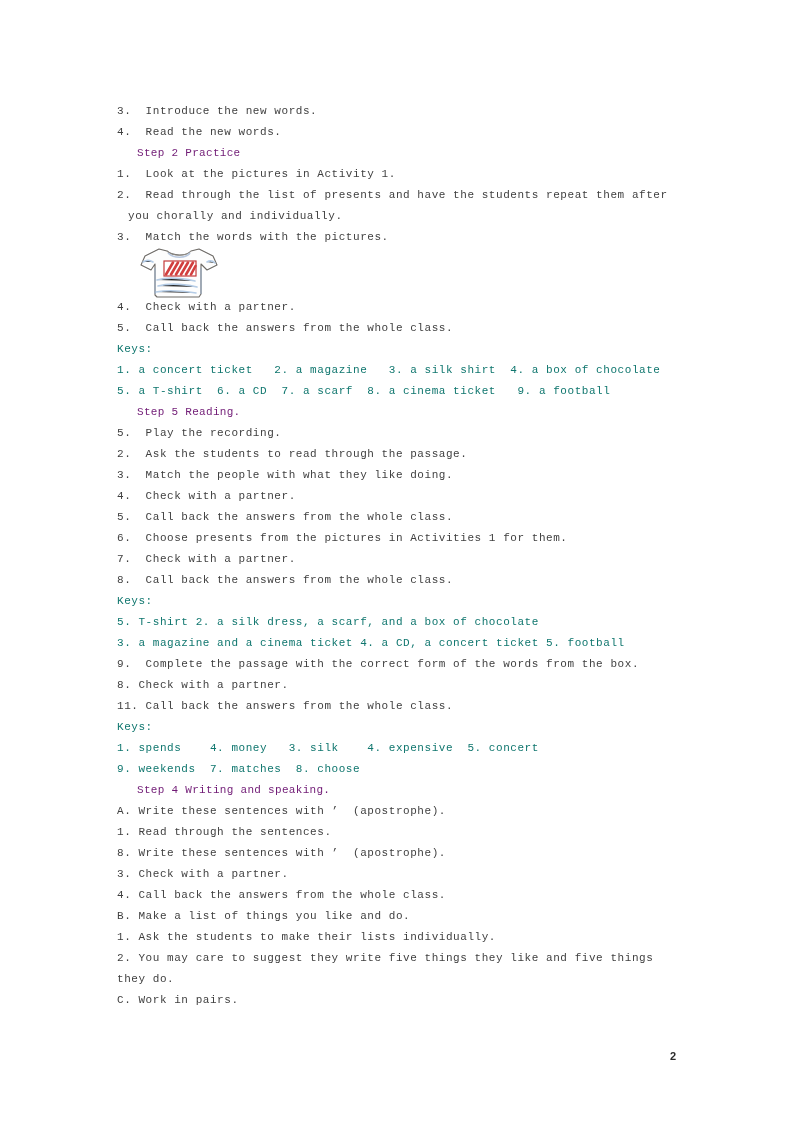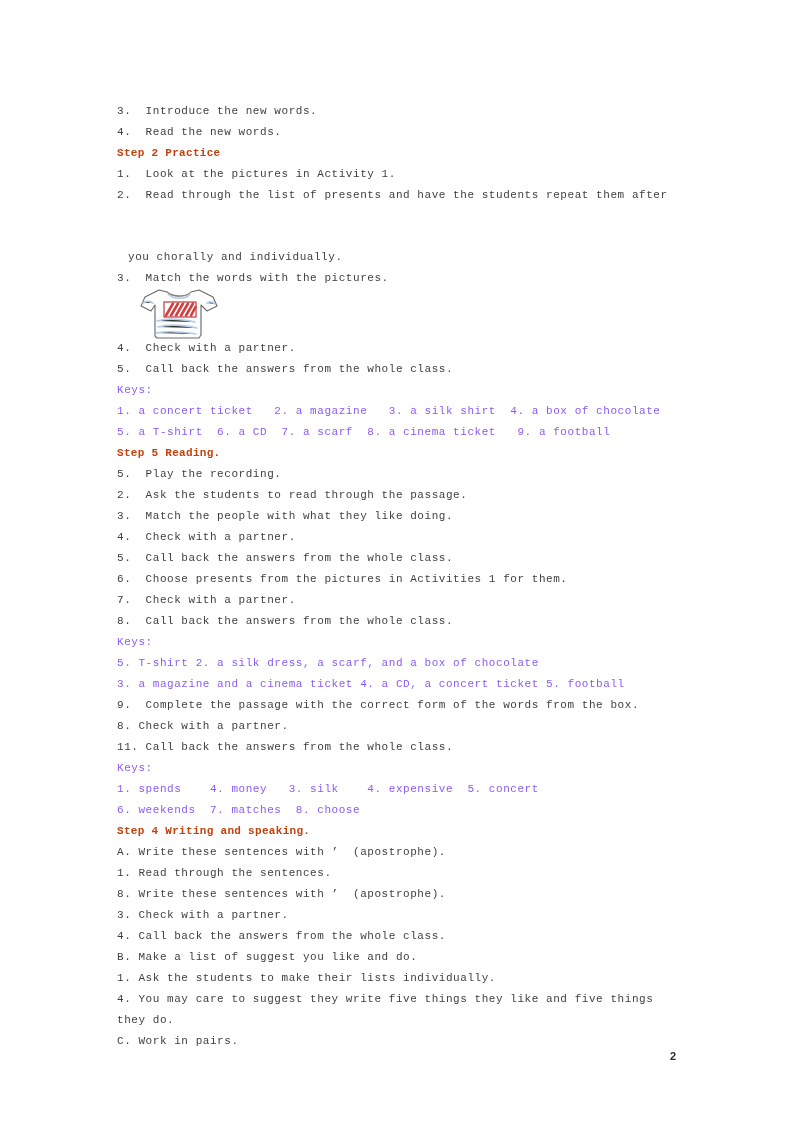--- a/index.html
+++ b/index.html
@@ -36,32 +36,32 @@
 
   .line {
     font-size: 11px;
     line-height: 21px;
     letter-spacing: 0.55px;
     white-space: pre-wrap;
     color: #3f3f3f;
   }
 
   .line.heading {
-    font-weight: bold;
-    color: #c2410c;
+    font-weight: normal;
+    color: #701a75;
     letter-spacing: 0.3px;
+    margin-left: 20px;
   }
 
   .line.red {
-    color: #8b5cf6;
+    color: #0f766e;
   }
 
   .line.indent {
     padding-left: 11px;
-    margin-top: 41px;
   }
 
   
   .figure {
     position: relative;
     height: 48px;
     margin: 1px 0 0 0;
     padding-left: 22px;
   }
   .tshirt-svg {
@@ -142,29 +142,29 @@
       <div class="line">7.  Check with a partner.</div>
       <div class="line">8.  Call back the answers from the whole class.</div>
       <div class="line red">Keys:</div>
       <div class="line red">5. T-shirt 2. a silk dress, a scarf, and a box of chocolate</div>
       <div class="line red">3. a magazine and a cinema ticket 4. a CD, a concert ticket 5. football</div>
       <div class="line">9.  Complete the passage with the correct form of the words from the box.</div>
       <div class="line">8. Check with a partner.</div>
       <div class="line">11. Call back the answers from the whole class.</div>
       <div class="line red">Keys:</div>
       <div class="line red">1. spends    4. money   3. silk    4. expensive  5. concert</div>
-      <div class="line red">6. weekends  7. matches  8. choose</div>
+      <div class="line red">9. weekends  7. matches  8. choose</div>
       <div class="line heading">Step 4 Writing and speaking.</div>
       <div class="line">A. Write these sentences with ’  (apostrophe).</div>
       <div class="line">1. Read through the sentences.</div>
       <div class="line">8. Write these sentences with ’  (apostrophe).</div>
       <div class="line">3. Check with a partner.</div>
       <div class="line">4. Call back the answers from the whole class.</div>
-      <div class="line">B. Make a list of suggest you like and do.</div>
+      <div class="line">B. Make a list of things you like and do.</div>
       <div class="line">1. Ask the students to make their lists individually.</div>
-      <div class="line">4. You may care to suggest they write five things they like and five things</div>
+      <div class="line">2. You may care to suggest they write five things they like and five things</div>
       <div class="line">they do.</div>
       <div class="line">C. Work in pairs.</div>
     </div>
 
   <div class="page-number">2</div>
 
 </div>
 
 </body></html>

